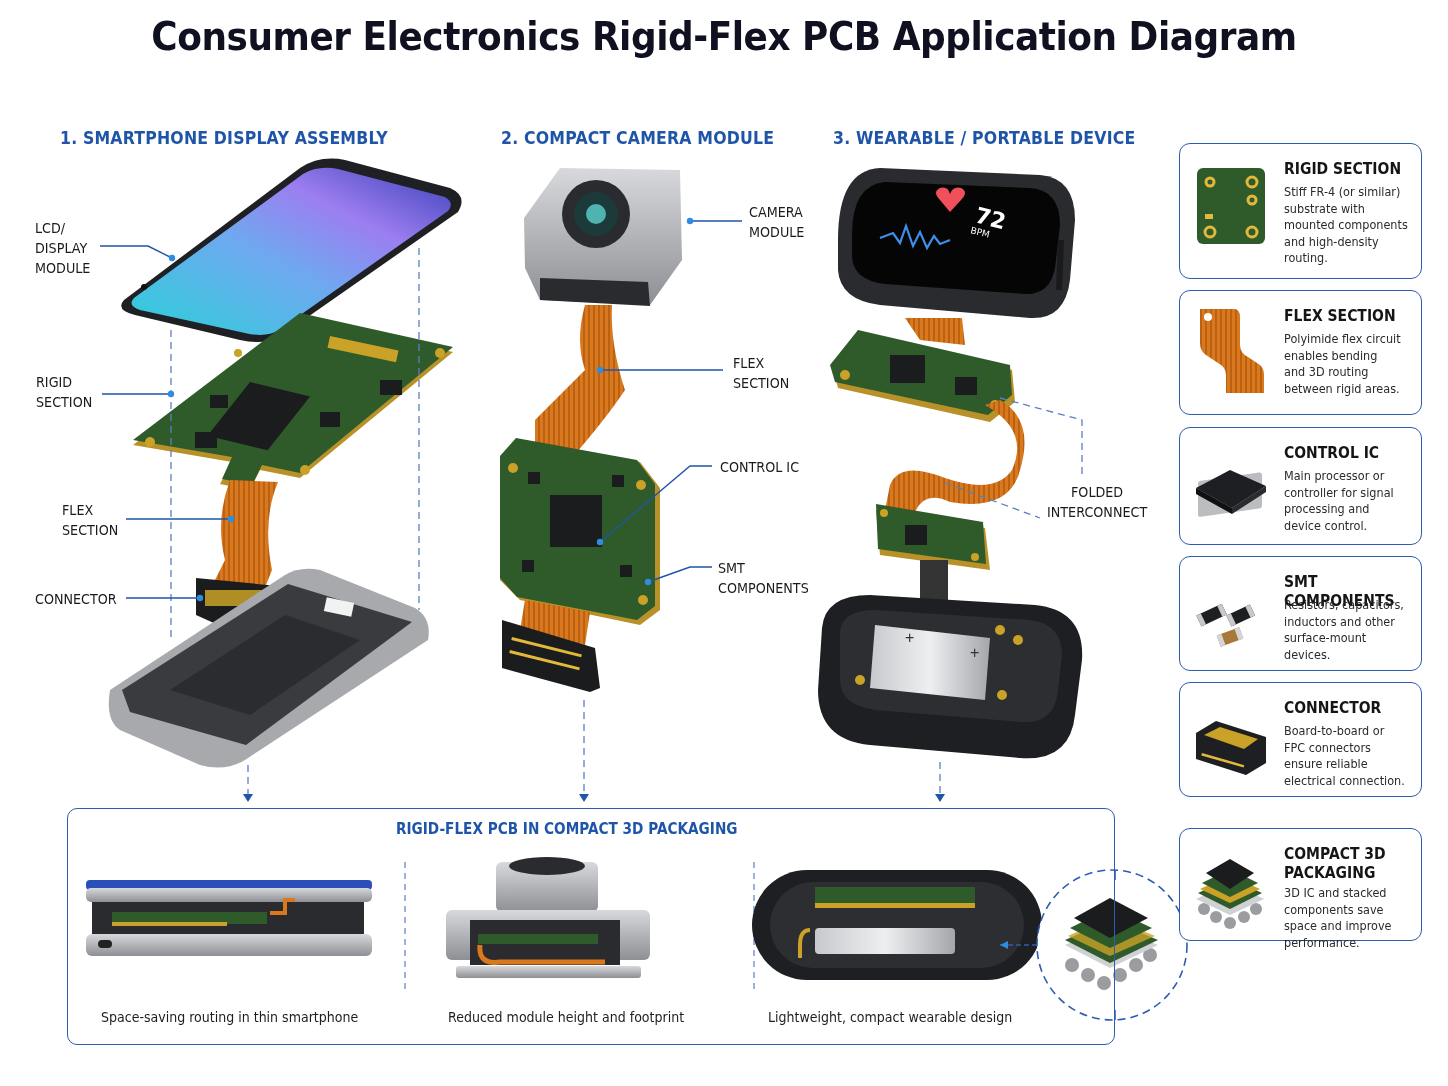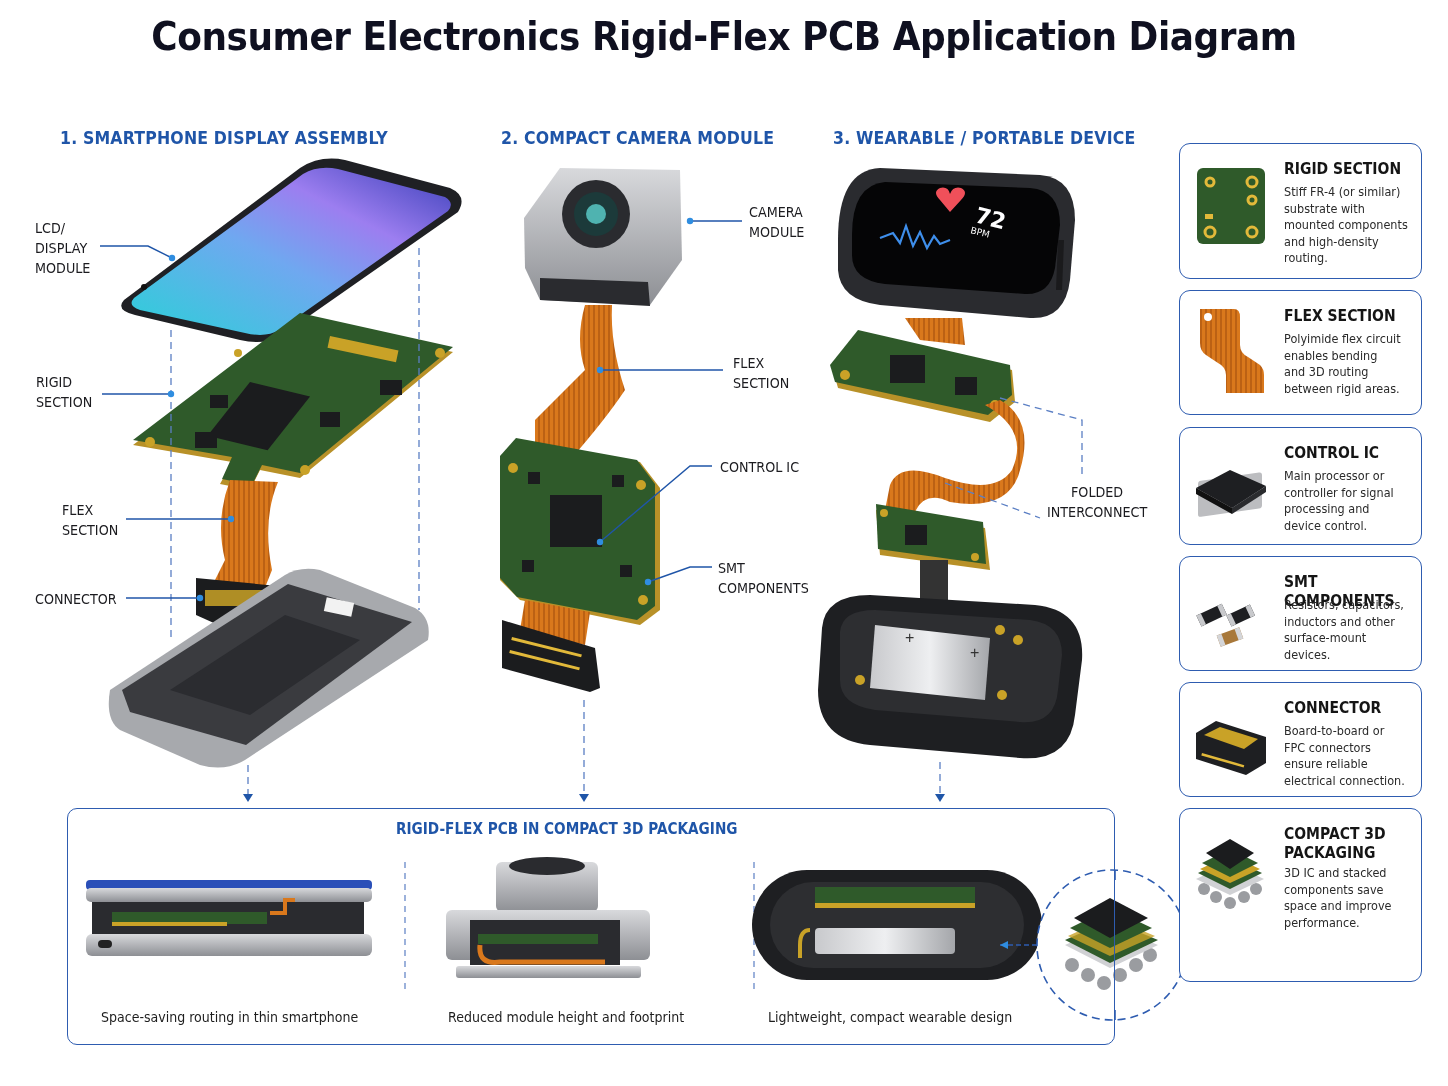--- a/index.html
+++ b/index.html
@@ -369,21 +369,21 @@
         <rect x="10" y="56" width="44" height="2.5" transform="rotate(16 10 56)"></rect>
       </g>
   </svg>
   <div class="ct">CONNECTOR</div>
   <div class="cd" style="top:40px">Board-to-board or
 FPC connectors
 ensure reliable
 electrical connection.</div>
 </div>
 
-<div class="card" style="top:808px; height:174px">
+<div class="card" style="top:828px; height:113px">
   <svg class="icon" viewBox="0 0 78 92">
     <g fill="#9a9ca0">
         <circle cx="12" cy="66" r="6"></circle>
         <circle cx="24" cy="74" r="6"></circle>
         <circle cx="38" cy="80" r="6"></circle>
         <circle cx="52" cy="74" r="6"></circle>
         <circle cx="64" cy="66" r="6"></circle>
       </g>
     <path d="M4 56 L38 40 L72 56 L38 72Z" fill="#d0d1d4"></path>
     <path d="M6 50 L38 35 L70 50 L38 66Z" fill="#2f5a2a"></path>

